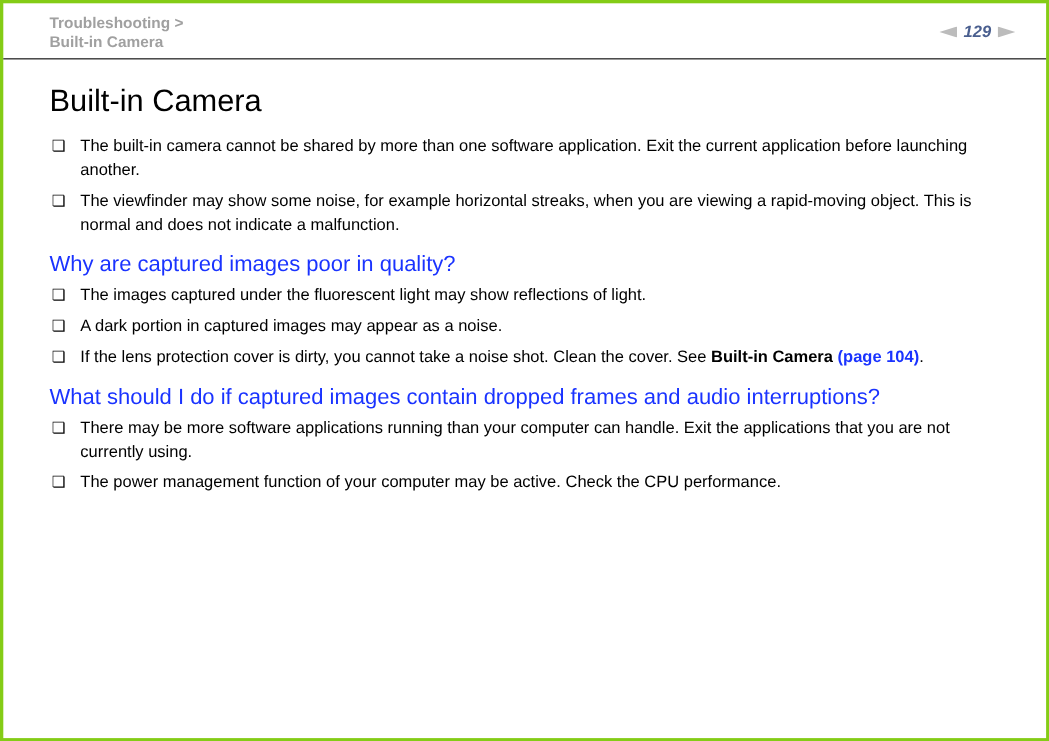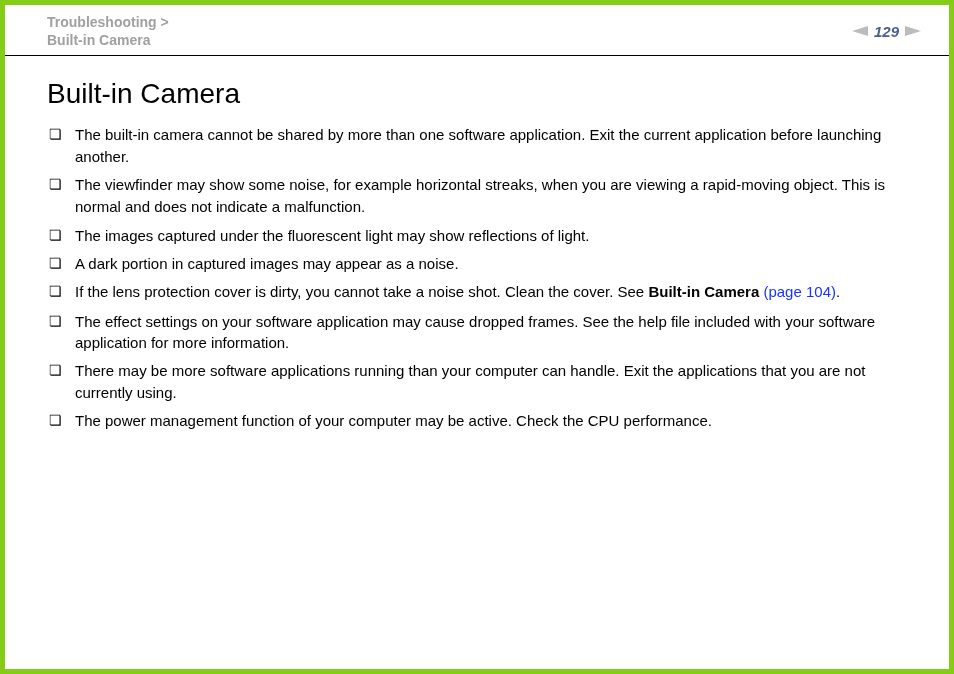--- a/index.html
+++ b/index.html
@@ -10,21 +10,21 @@
     background: #fff;
     font-family: Arial, Helvetica, sans-serif;
     color: #000;
     overflow: hidden;
   }
   .page {
     box-sizing: border-box;
     width: 954px;
     height: 674px;
     padding: 0;
-    border: 5px solid #84cc16;
+    border: 3px solid #84cc16;
   }
   .header {
     display: flex;
     justify-content: space-between;
     align-items: center;
     padding: 8px 28px 6px 42px;
     border-bottom: 1px solid #000;
   }
   .breadcrumb {
     color: #a0a0a0;
@@ -79,21 +79,21 @@
     content: "❏";
     position: absolute;
     left: 2px;
     top: 0;
     font-size: 14px;
     color: #000;
   }
   .bold { font-weight: bold; }
   .link {
     color: #1a33ff;
-    font-weight: normal;
+    font-weight: bold;
   }
 </style>
 </head>
 <body>
 
 <div class="page">
 
   <div class="header">
     <div class="breadcrumb">
       <span>Troubleshooting &gt;</span><br>
@@ -115,28 +115,29 @@
   </div>
 
   <div class="content">
     <h1>Built-in Camera</h1>
 
     <ul>
       <li>The built-in camera cannot be shared by more than one software application. Exit the current application before launching another.</li>
       <li>The viewfinder may show some noise, for example horizontal streaks, when you are viewing a rapid-moving object. This is normal and does not indicate a malfunction.</li>
     </ul>
 
+    <h2>Why are captured images poor in quality?</h2>
     <ul>
       <li>The images captured under the fluorescent light may show reflections of light.</li>
       <li>A dark portion in captured images may appear as a noise.</li>
       <li>
         <span>If the lens protection cover is dirty, you cannot take a noise shot. Clean the cover. See </span><span class="bold">Built-in Camera </span><span class="link">(page 104)</span><span>.</span>
       </li>
     </ul>
 
+    <h2>What should I do if captured images contain dropped frames and audio interruptions?</h2>
     <ul>
-      <li>The effect settings on your software application may cause dropped frames. See the help file included with your software application for more information.</li>
       <li>There may be more software applications running than your computer can handle. Exit the applications that you are not currently using.</li>
       <li>The power management function of your computer may be active. Check the CPU performance.</li>
     </ul>
   </div>
 
 </div>
 
 </body></html>

